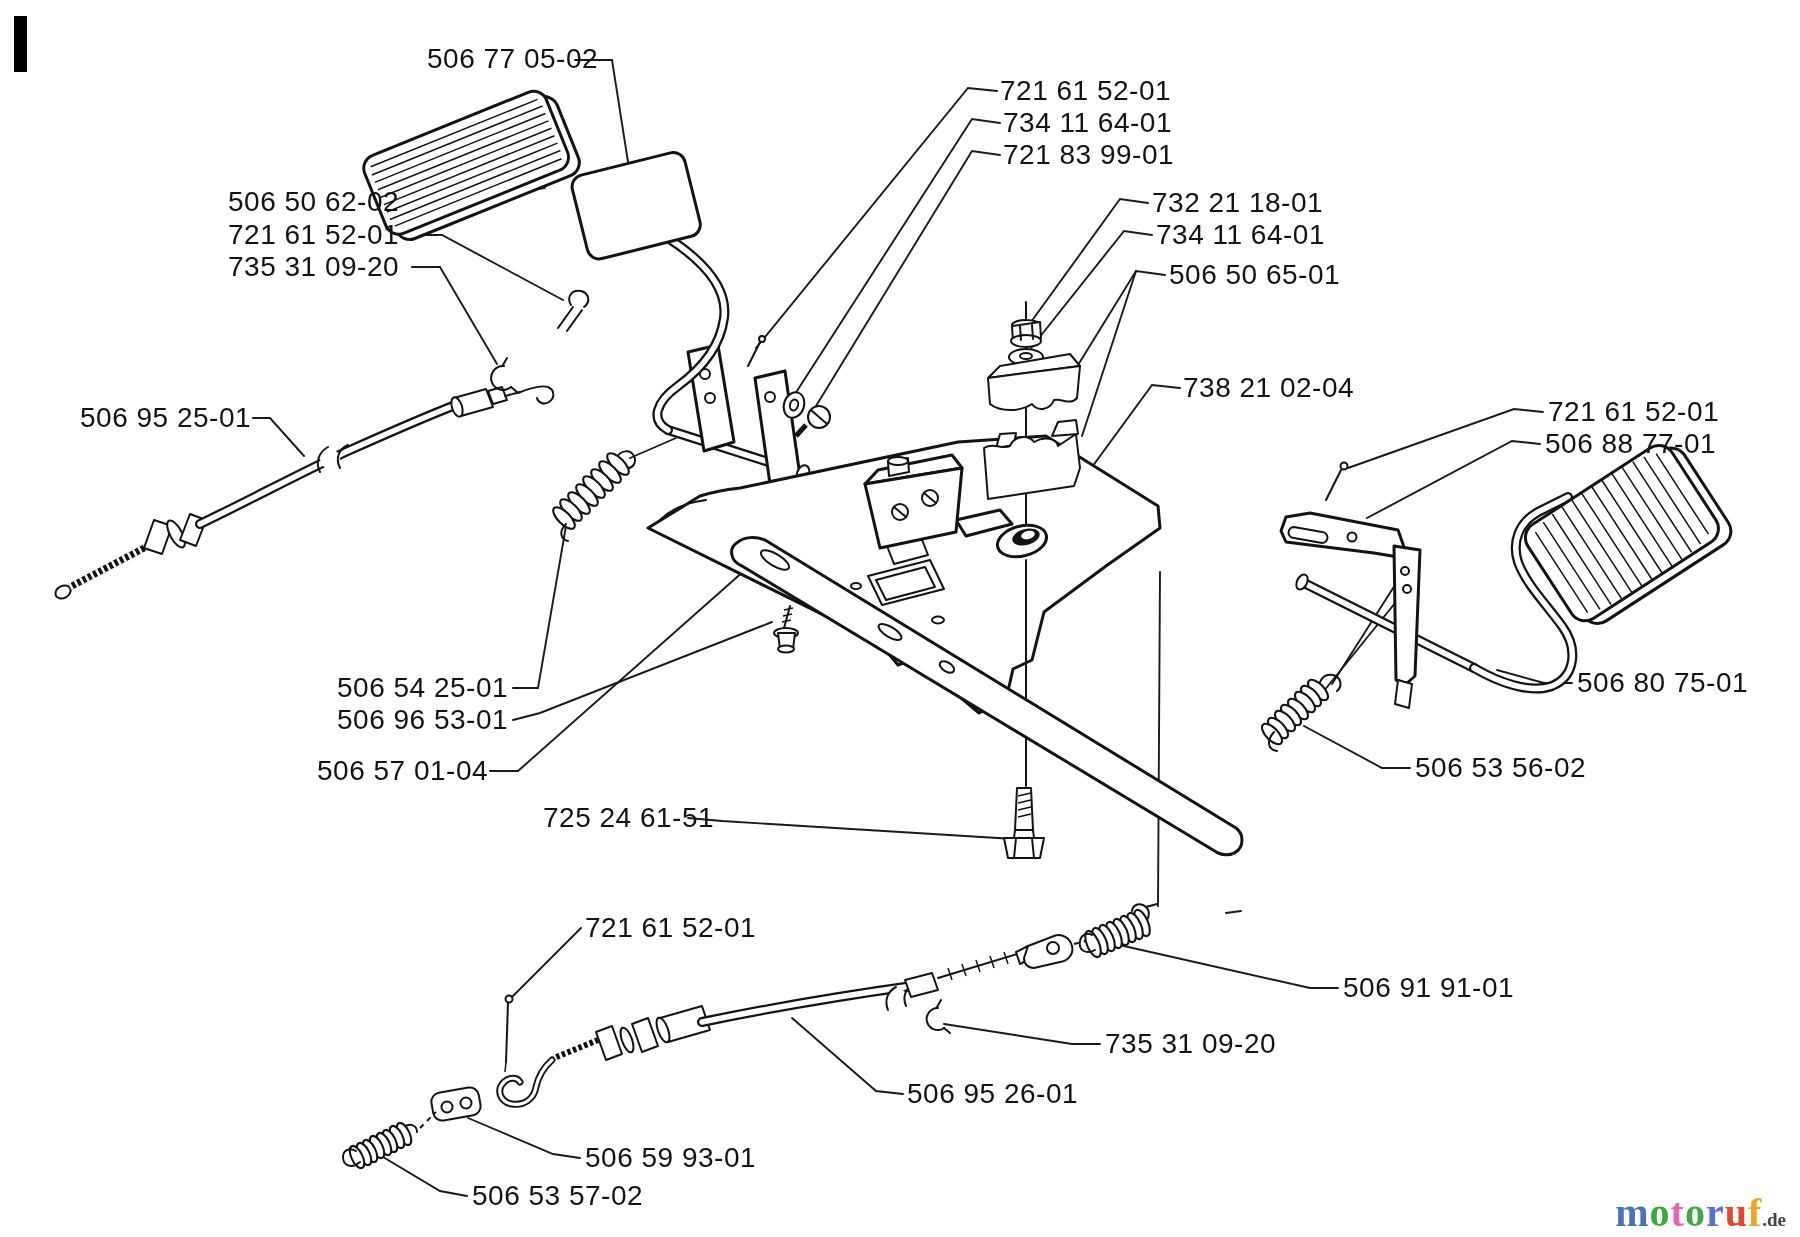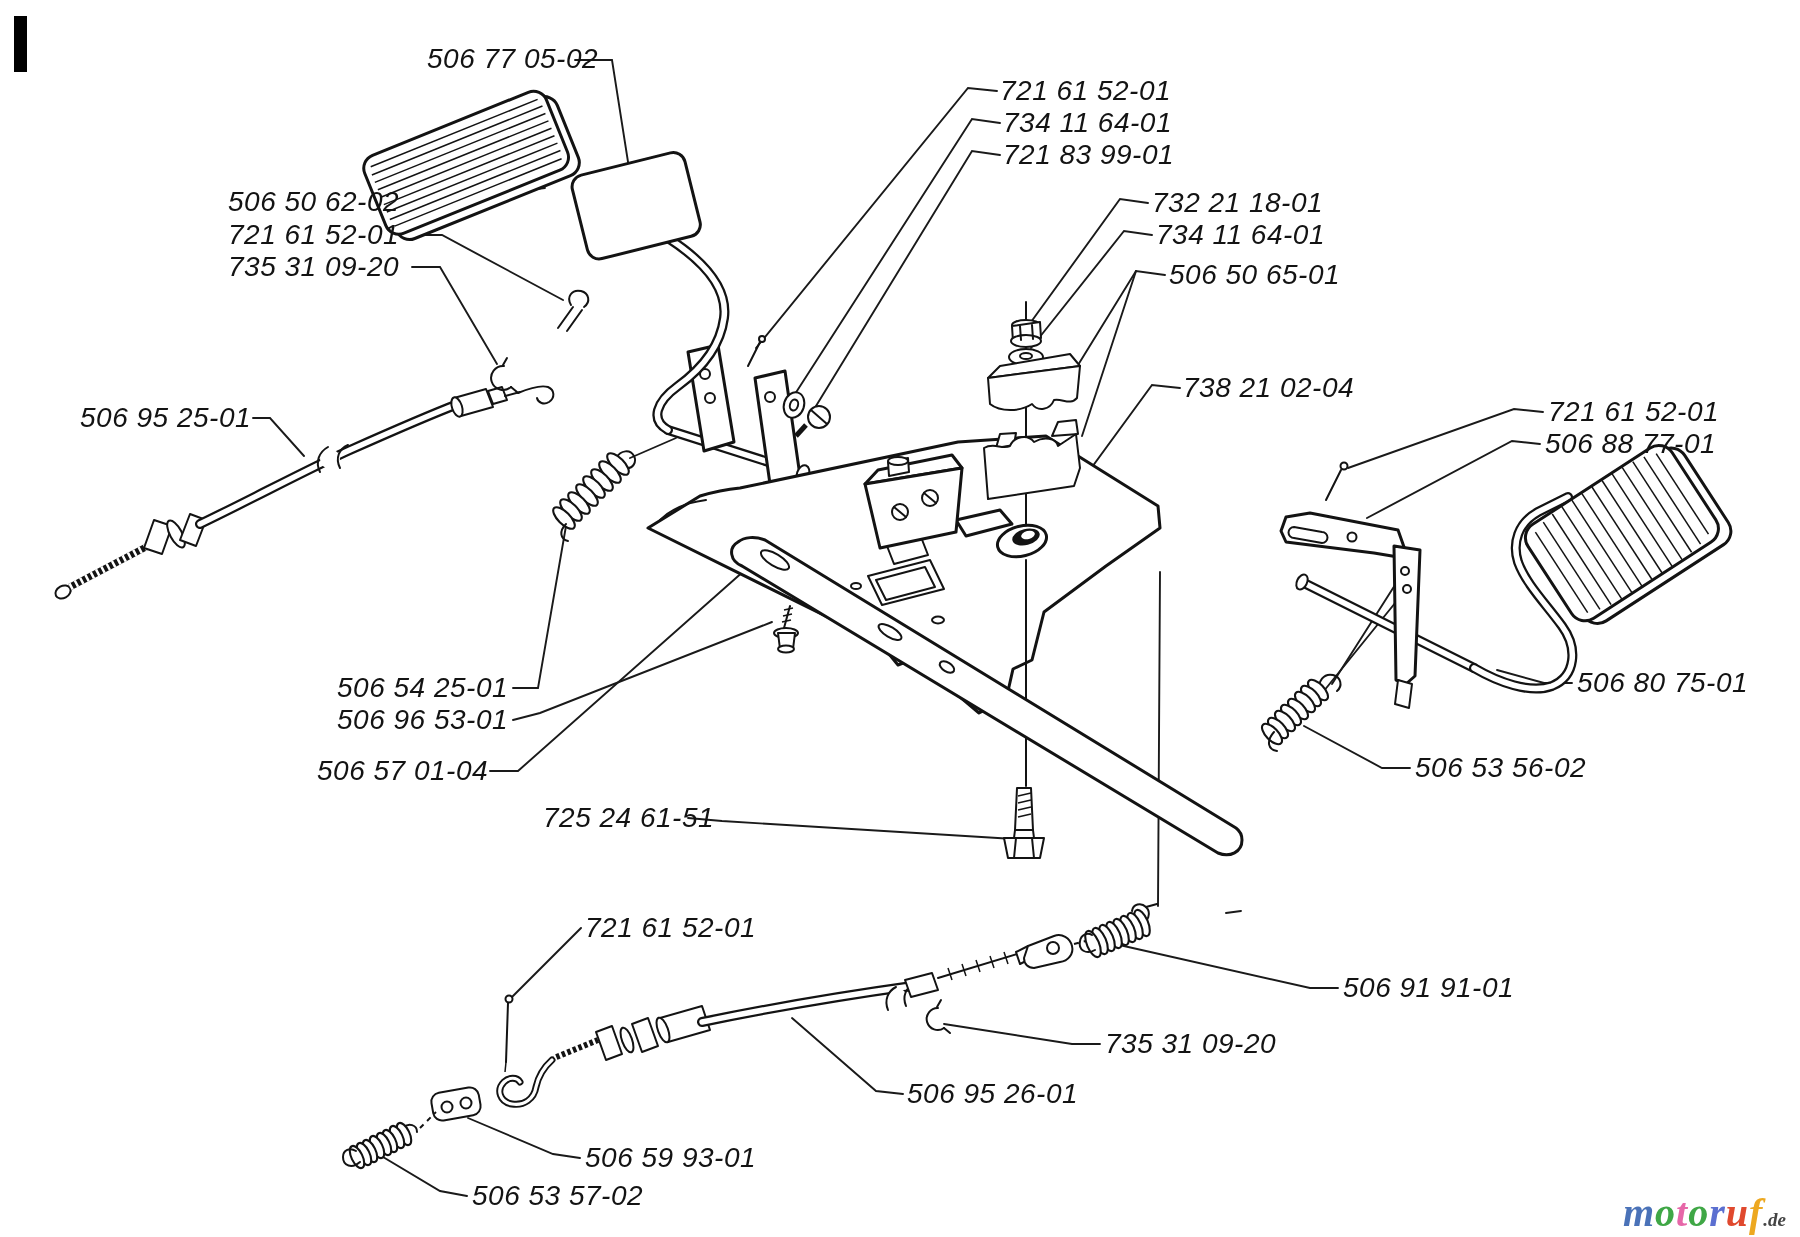--- a/index.html
+++ b/index.html
@@ -1,18 +1,18 @@
 <!DOCTYPE html>
 <html><head>
 <meta charset="utf-8">
 <style>
   html,body{margin:0;padding:0;background:#fff;}
   body{width:1800px;height:1237px;position:relative;overflow:hidden;
        font-family:"Liberation Sans",sans-serif;}
-  #stage{position:absolute;inset:0;font-style:italic;}
+  #stage{position:absolute;inset:0;}
   svg{position:absolute;left:0;top:0;}
   .lbl{font-family:"Liberation Sans",sans-serif;font-size:28px;fill:#131313;letter-spacing:.5px;}
   .ld{stroke:#1a1a1a;stroke-width:1.9;fill:none;stroke-linecap:round;}
   .o2{stroke:#131313;stroke-width:2;fill:none;stroke-linecap:round;stroke-linejoin:round;}
   .f{fill:#fff;stroke:#131313;stroke-width:3;stroke-linejoin:round;}
   .f2{fill:#fff;stroke:#131313;stroke-width:2;stroke-linejoin:round;}
   .to{stroke:#131313;stroke-width:10;fill:none;stroke-linecap:round;}
   .ti{stroke:#fff;stroke-width:5.5;fill:none;stroke-linecap:round;}
   .coil{fill:#fff;stroke:#131313;stroke-width:2.1;}
   .rib{stroke:#131313;stroke-width:1.5;}

